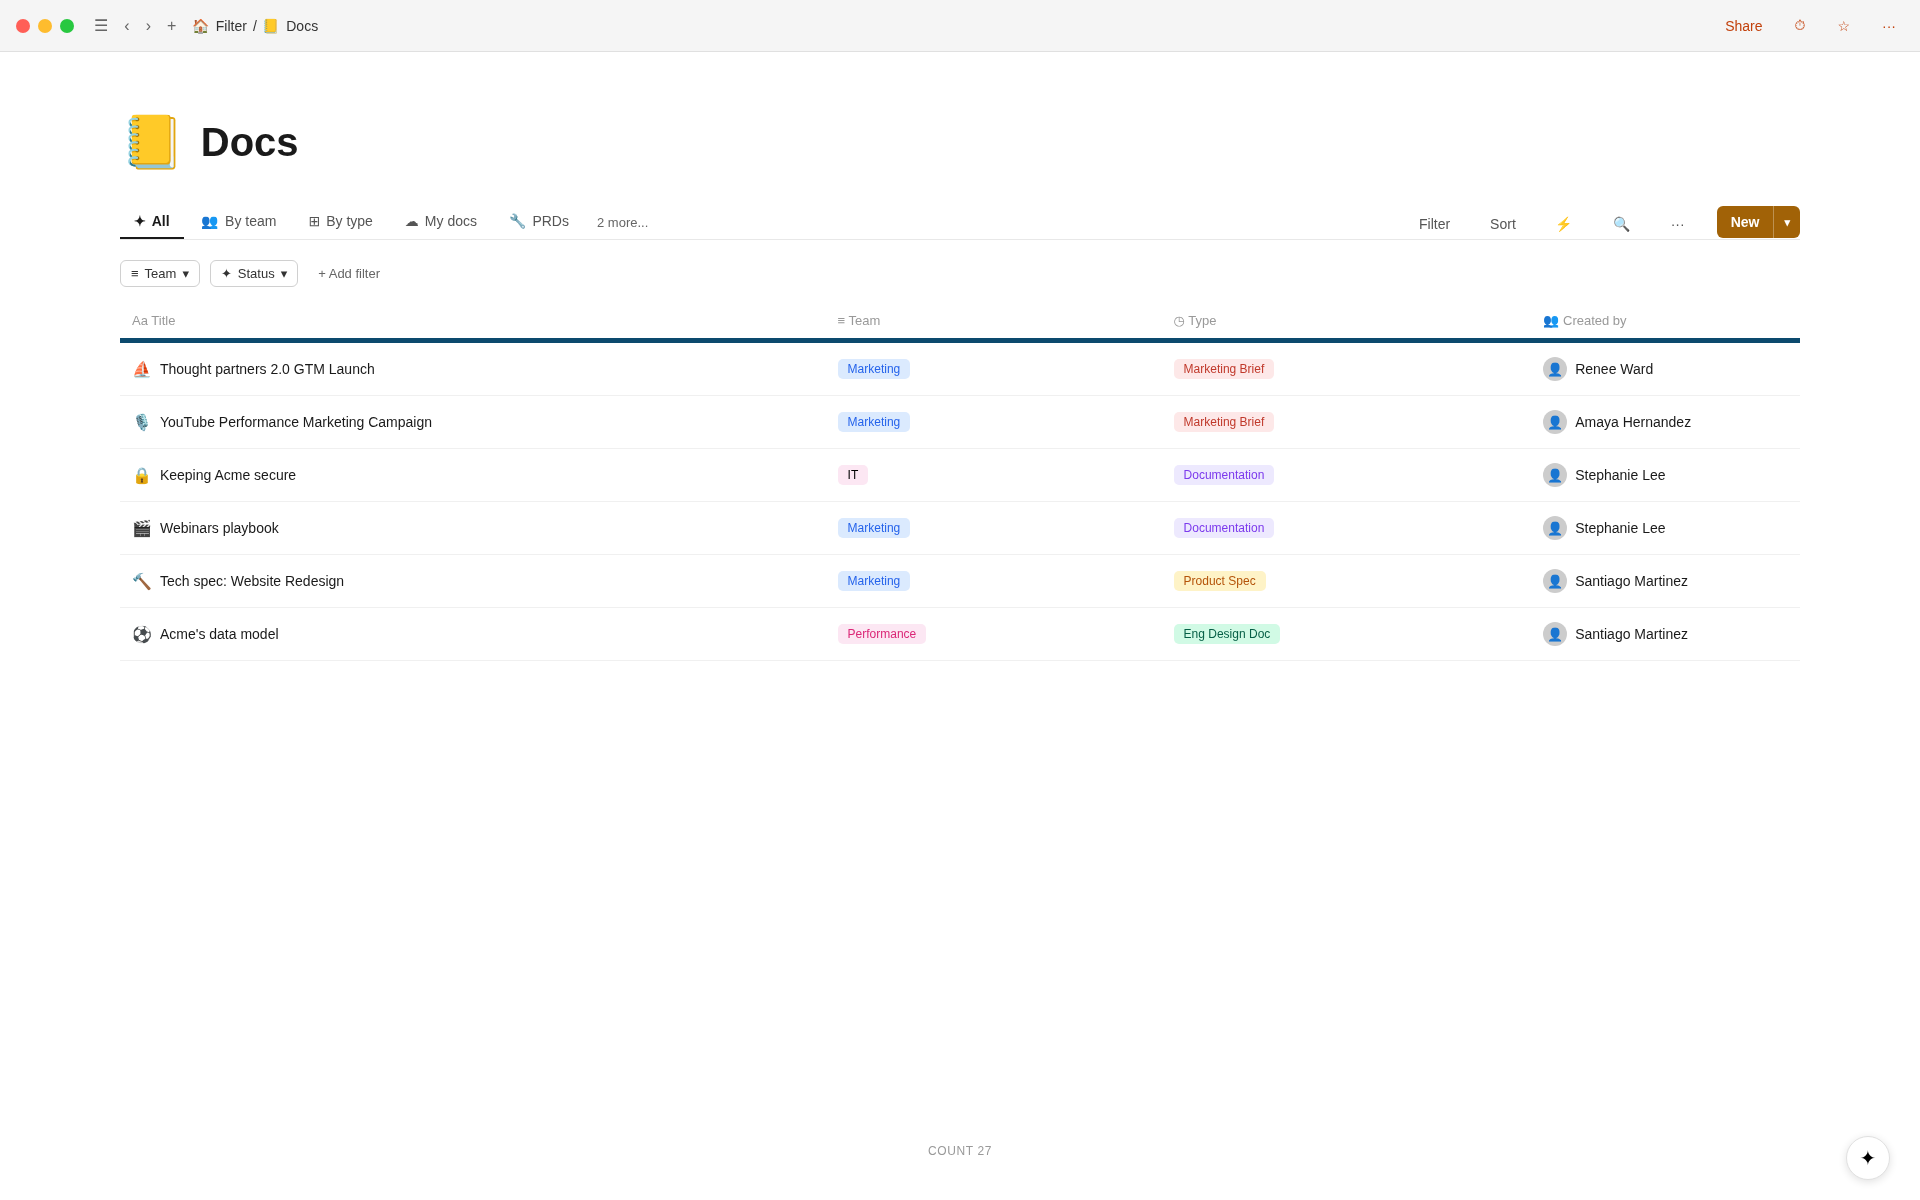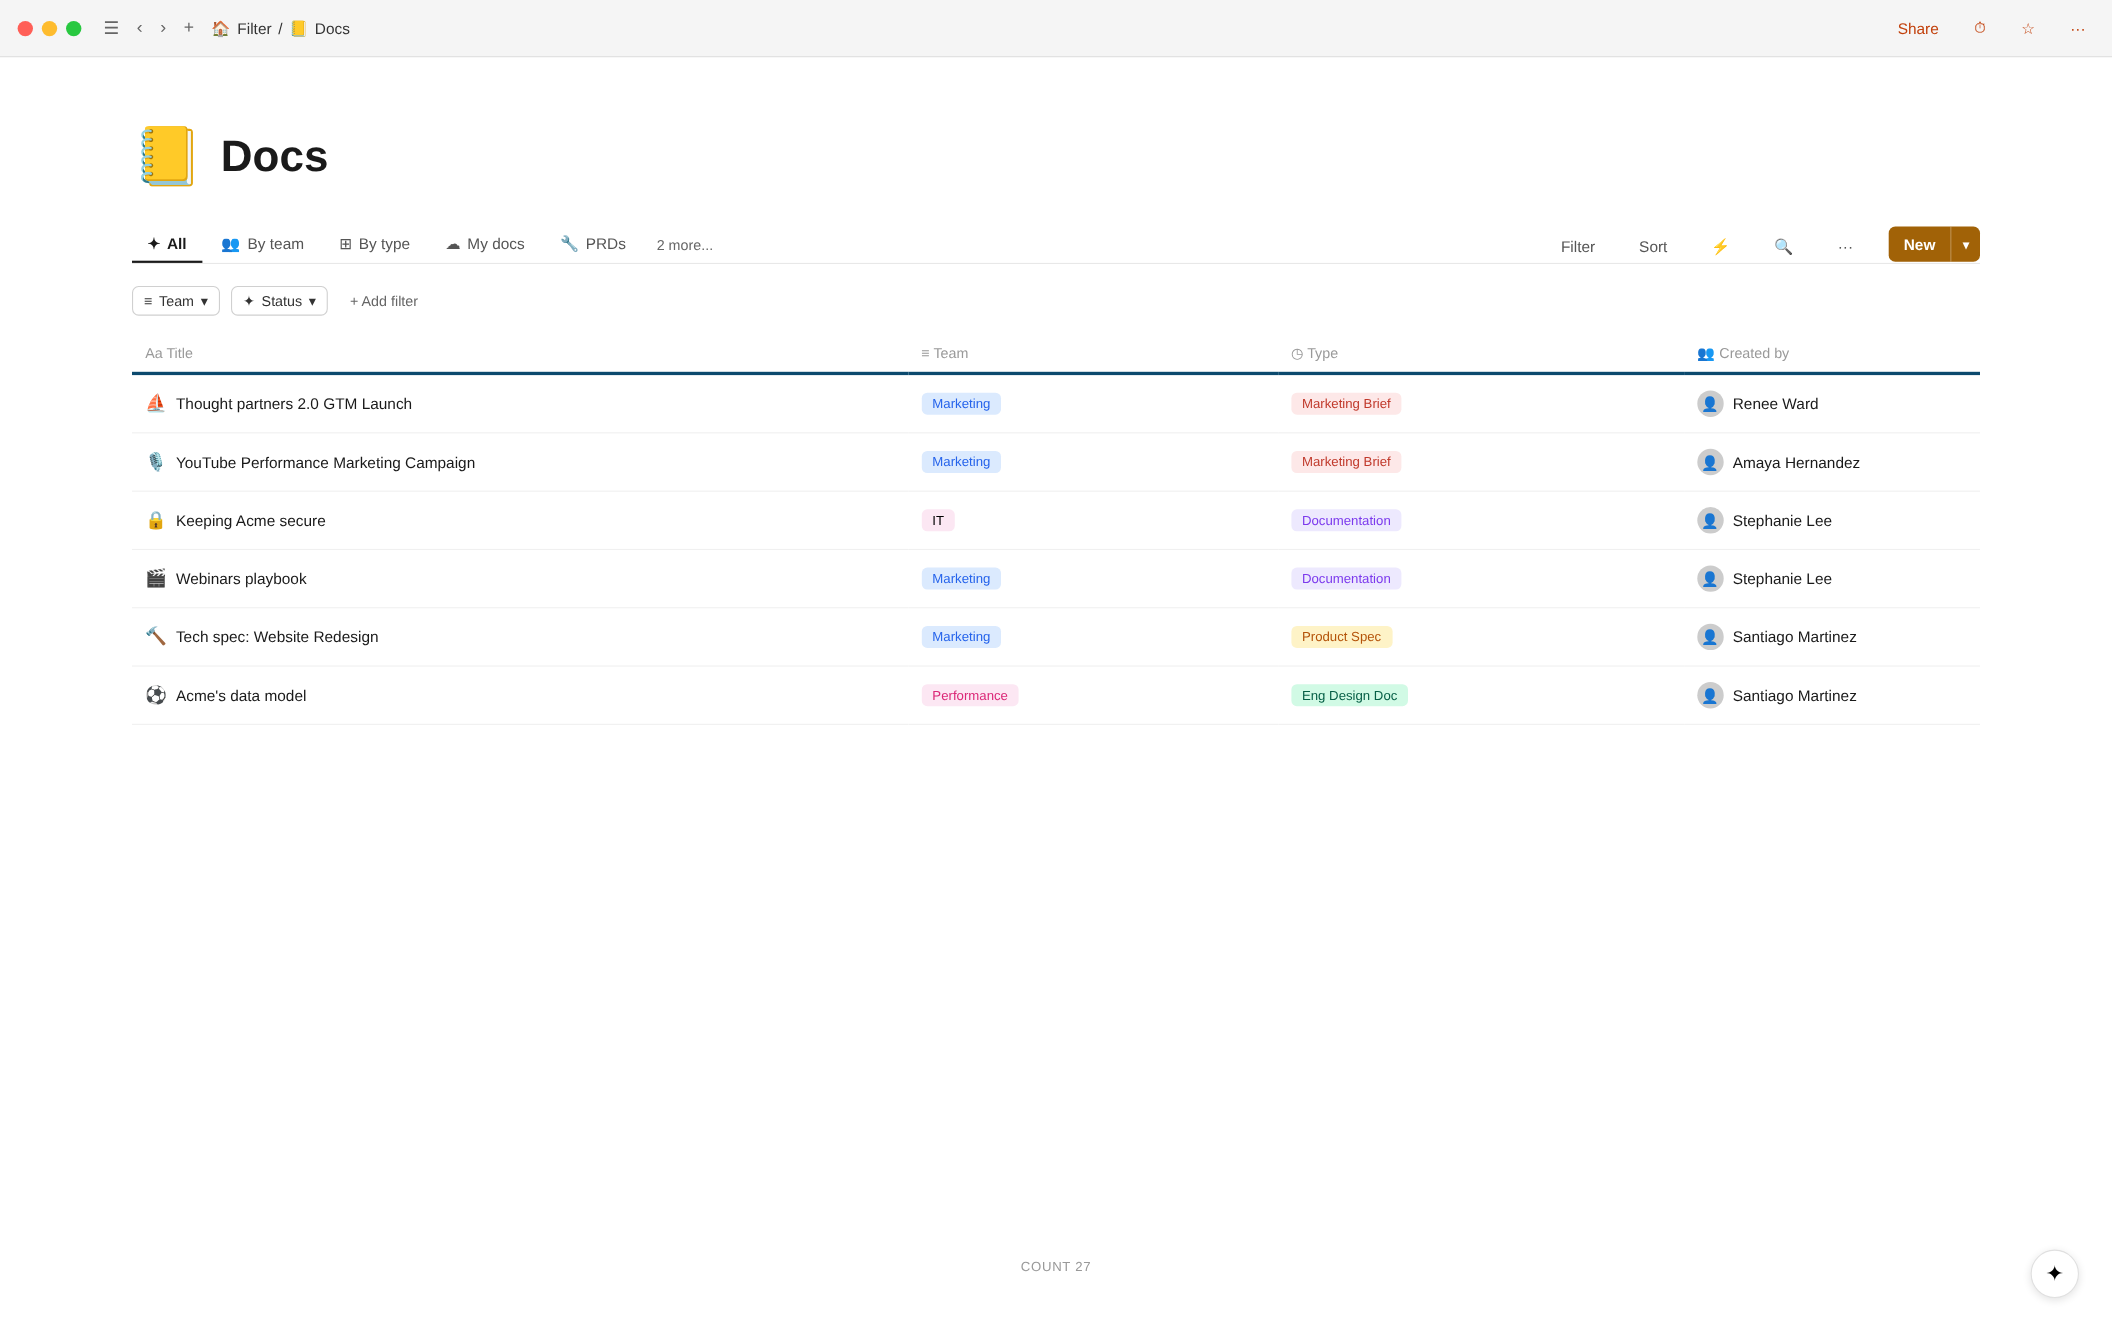--- a/index.html
+++ b/index.html
@@ -201,21 +201,21 @@
       border: none;
     }
 
     
     .docs-table {
       width: 100%;
       border-collapse: collapse;
       margin-top: 4px;
     }
     .docs-table thead tr {
-      border-bottom: 3px solid #0c4a6e;
+      border-bottom: 5px solid #0c4a6e;
     }
     .docs-table th {
       text-align: left;
       padding: 10px 12px;
       font-size: 13px;
       color: #999;
       font-weight: 400;
     }
     .docs-table td {
       padding: 14px 12px;

